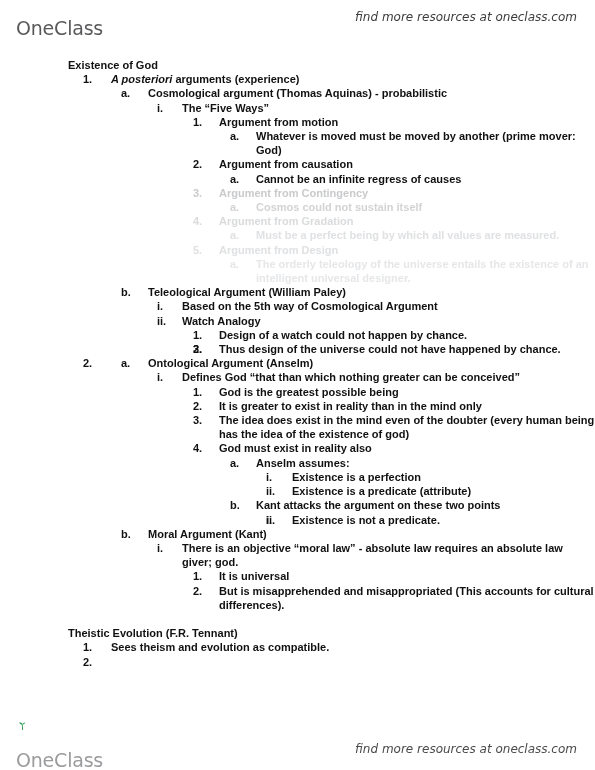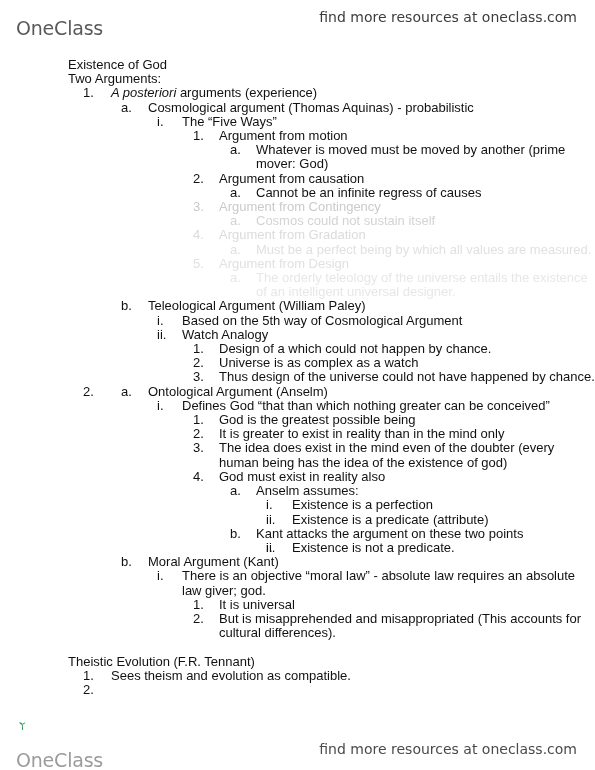--- a/index.html
+++ b/index.html
@@ -52,42 +52,44 @@
     top: -6px;
     width: 9px;
     height: 8px;
     pointer-events: none;
   }
 
   .tagline {
     position: absolute;
     right: 18px;
     font-family: "DejaVu Sans", sans-serif;
-    font-size: 14px;
+    font-size: 12px;
     color: #3c3c3c;
     white-space: nowrap;
+    font-style: italic;
   }
   .footer .tagline { color: #4a4a4a; }
 
   
   .doc {
     position: absolute;
     left: 0;
     top: 58px;
     width: 595px;
     height: 660px;
     padding: 0;
   }
   .line {
     position: relative;
-    font-size: 13px;
+    font-size: 11px;
     line-height: 14.2px;
     color: #111111;
     white-space: pre-wrap;
     padding-left: 68px;
+    font-weight: bold;
   }
   .line .marker {
     position: absolute;
     display: inline-block;
     text-align: left;
   }
   .line .txt { display: block; }
   .line.blank { height: 14.2px; }
   i { font-style: italic; }
 
@@ -124,39 +126,38 @@
       <path d="M9 15 C9 10, 9 7, 8 4" stroke="#2e9b52" stroke-width="2" fill="none" stroke-linecap="round"></path>
       <path d="M8.5 5 C4 5, 2.5 2, 3 0.5 C7 0.5, 8.5 2.5, 8.8 5 Z" fill="#2e9b52"></path>
       <path d="M9.4 5 C13 4.5, 14.5 2, 14.2 0.8 C10.8 1, 9.4 3, 9.2 5 Z" fill="#3fae62"></path>
     </svg>
   </div>
   <div class="tagline">find more resources at oneclass.com</div>
 </div>
 
 <div class="doc" id="doc-body">
     <div class="line lv0"><span class="txt">Existence of God</span></div>
-    <div class="line lv0"><span class="txt">Two Arguments:</span></div>
     <div class="line lv1"><span class="marker">1.</span><span class="txt"><i>A posteriori</i> arguments (experience)</span></div>
     <div class="line lv2"><span class="marker">a.</span><span class="txt">Cosmological argument (Thomas Aquinas) - probabilistic</span></div>
     <div class="line lv3"><span class="marker">i.</span><span class="txt">The “Five Ways”</span></div>
     <div class="line lv4"><span class="marker">1.</span><span class="txt">Argument from motion</span></div>
     <div class="line lv5"><span class="marker">a.</span><span class="txt">Whatever is moved must be moved by another (prime mover: God)</span></div>
     <div class="line lv4"><span class="marker">2.</span><span class="txt">Argument from causation</span></div>
     <div class="line lv5"><span class="marker">a.</span><span class="txt">Cannot be an infinite regress of causes</span></div>
     <div class="line lv4 fade1"><span class="marker">3.</span><span class="txt">Argument from Contingency</span></div>
     <div class="line lv5 fade2"><span class="marker">a.</span><span class="txt">Cosmos could not sustain itself</span></div>
     <div class="line lv4 fade3"><span class="marker">4.</span><span class="txt">Argument from Gradation</span></div>
     <div class="line lv5 fade4"><span class="marker">a.</span><span class="txt">Must be a perfect being by which all values are measured.</span></div>
     <div class="line lv4 fade4"><span class="marker">5.</span><span class="txt">Argument from Design</span></div>
     <div class="line lv5 fade5"><span class="marker">a.</span><span class="txt">The orderly teleology of the universe entails the existence of an intelligent universal designer.</span></div>
     <div class="line lv2"><span class="marker">b.</span><span class="txt">Teleological Argument (William Paley)</span></div>
     <div class="line lv3"><span class="marker">i.</span><span class="txt">Based on the 5th way of Cosmological Argument</span></div>
     <div class="line lv3"><span class="marker">ii.</span><span class="txt">Watch Analogy</span></div>
-    <div class="line lv4"><span class="marker">1.</span><span class="txt">Design of a which could not happen by chance.</span></div>
-    <div class="line lv4"><span class="marker">2.</span><span class="txt">Universe is as complex as a watch</span></div>
+    <div class="line lv4"><span class="marker">1.</span><span class="txt">Design of a watch could not happen by chance.</span></div>
+    <div class="line lv4"><span class="marker">2.</span></div>
     <div class="line lv4"><span class="marker">3.</span><span class="txt">Thus design of the universe could not have happened by chance.</span></div>
     <div class="line lv1"><span class="marker">2.</span></div>
     <div class="line lv2"><span class="marker">a.</span><span class="txt">Ontological Argument (Anselm)</span></div>
     <div class="line lv3"><span class="marker">i.</span><span class="txt">Defines God “that than which nothing greater can be conceived”</span></div>
     <div class="line lv4"><span class="marker">1.</span><span class="txt">God is the greatest possible being</span></div>
     <div class="line lv4"><span class="marker">2.</span><span class="txt">It is greater to exist in reality than in the mind only</span></div>
     <div class="line lv4"><span class="marker">3.</span><span class="txt">The idea does exist in the mind even of the doubter (every human being has the idea of the existence of god)</span></div>
     <div class="line lv4"><span class="marker">4.</span><span class="txt">God must exist in reality also</span></div>
     <div class="line lv5"><span class="marker">a.</span><span class="txt">Anselm assumes:</span></div>
     <div class="line lv6"><span class="marker">i.</span><span class="txt">Existence is a perfection</span></div>

